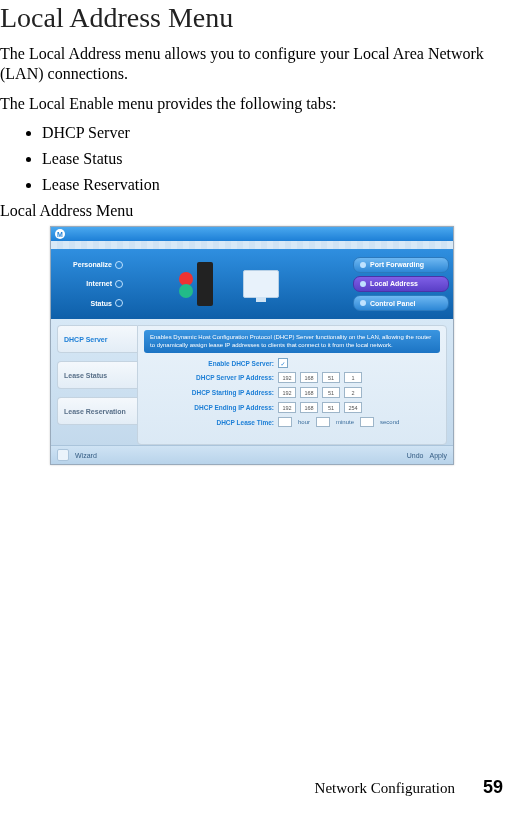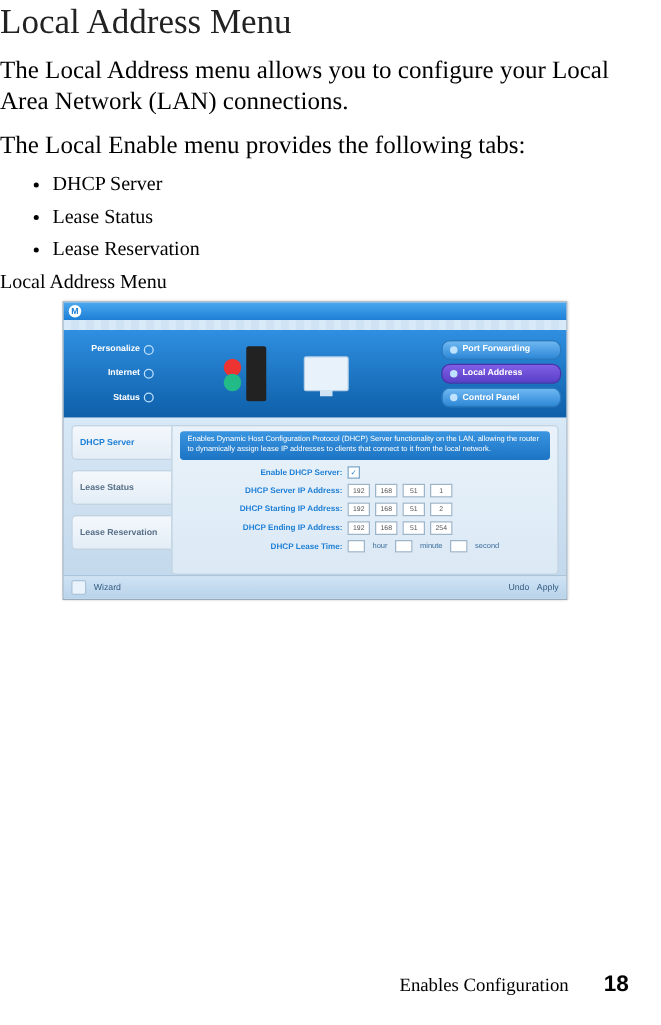--- a/index.html
+++ b/index.html
@@ -17,21 +17,21 @@
     position: relative;
     padding: 0 26px 0 0;
   }
   h1.title {
     font-size: 28px;
     font-weight: normal;
     margin: 2px 0 10px 0;
     color: #222;
   }
   p.para {
-    font-size: 20px;
+    font-size: 16px;
     margin: 0 0 10px 0;
     line-height: 1.25;
   }
   ul.bullets {
     margin: 4px 0 6px 0;
     padding-left: 42px;
     font-size: 16px;
   }
   ul.bullets li {
     list-style: disc;
@@ -368,16 +368,16 @@
     <div class="footer-bar">
       <span class="icon-sq"></span>
       <span>Wizard</span>
       <span class="spacer"></span>
       <span>Undo</span>
       <span>Apply</span>
     </div>
   </div>
 
   <div class="page-footer">
-    <span>Enables Configuration</span>
-    <span class="num">18</span>
+    <span>Network Configuration</span>
+    <span class="num">59</span>
   </div>
 </div>
 
 </body></html>

